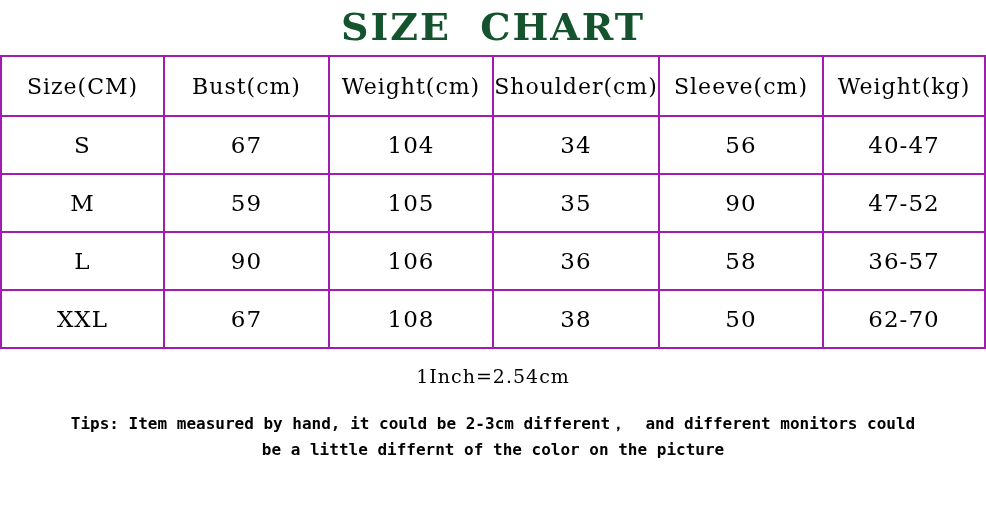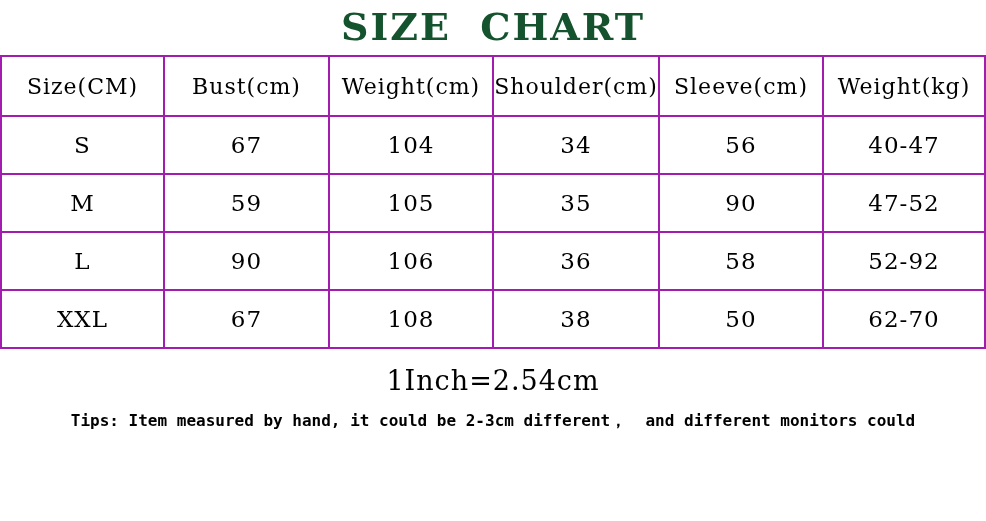--- a/index.html
+++ b/index.html
@@ -53,26 +53,26 @@
   table.size-table td { font-size: 23px; }
   th.small-header {
     font-size: 17px;
     font-weight: bold;
     letter-spacing: 0.5px;
     margin-top: 16px;
   }
   .conversion {
     margin-top: 16px;
     text-align: center;
-    font-size: 27px;
+    font-size: 19px;
     letter-spacing: 1px;
     font-family: "DejaVu Serif", "Liberation Serif", serif;
   }
   .tips {
-    margin-top: 12px;
+    margin-top: 24px;
     text-align: center;
     font-family: "DejaVu Sans Mono", "Liberation Mono", monospace;
     font-weight: bold;
     font-size: 16px;
     line-height: 26px;
   }
   .tips div { white-space: pre; }
 </style>
 </head>
 <body>
@@ -116,32 +116,33 @@
         <td>35</td>
         <td>90</td>
         <td>47-52</td>
       </tr>
       <tr>
         <td>L</td>
         <td>90</td>
         <td>106</td>
         <td>36</td>
         <td>58</td>
-        <td>52-92</td>
+        <td>36-57</td>
       </tr>
       <tr>
         <td>XXL</td>
         <td>67</td>
         <td>108</td>
         <td>38</td>
         <td>50</td>
         <td>62-70</td>
       </tr>
     </tbody>
   </table>
 
   <div class="conversion">1Inch=2.54cm</div>
 
   <div class="tips">
     <div>Tips: Item measured by hand, it could be 2-3cm different，  and different monitors could</div>
+    <div>be a little differnt of the color on the picture</div>
   </div>
 
 </div>
 
 </body></html>

